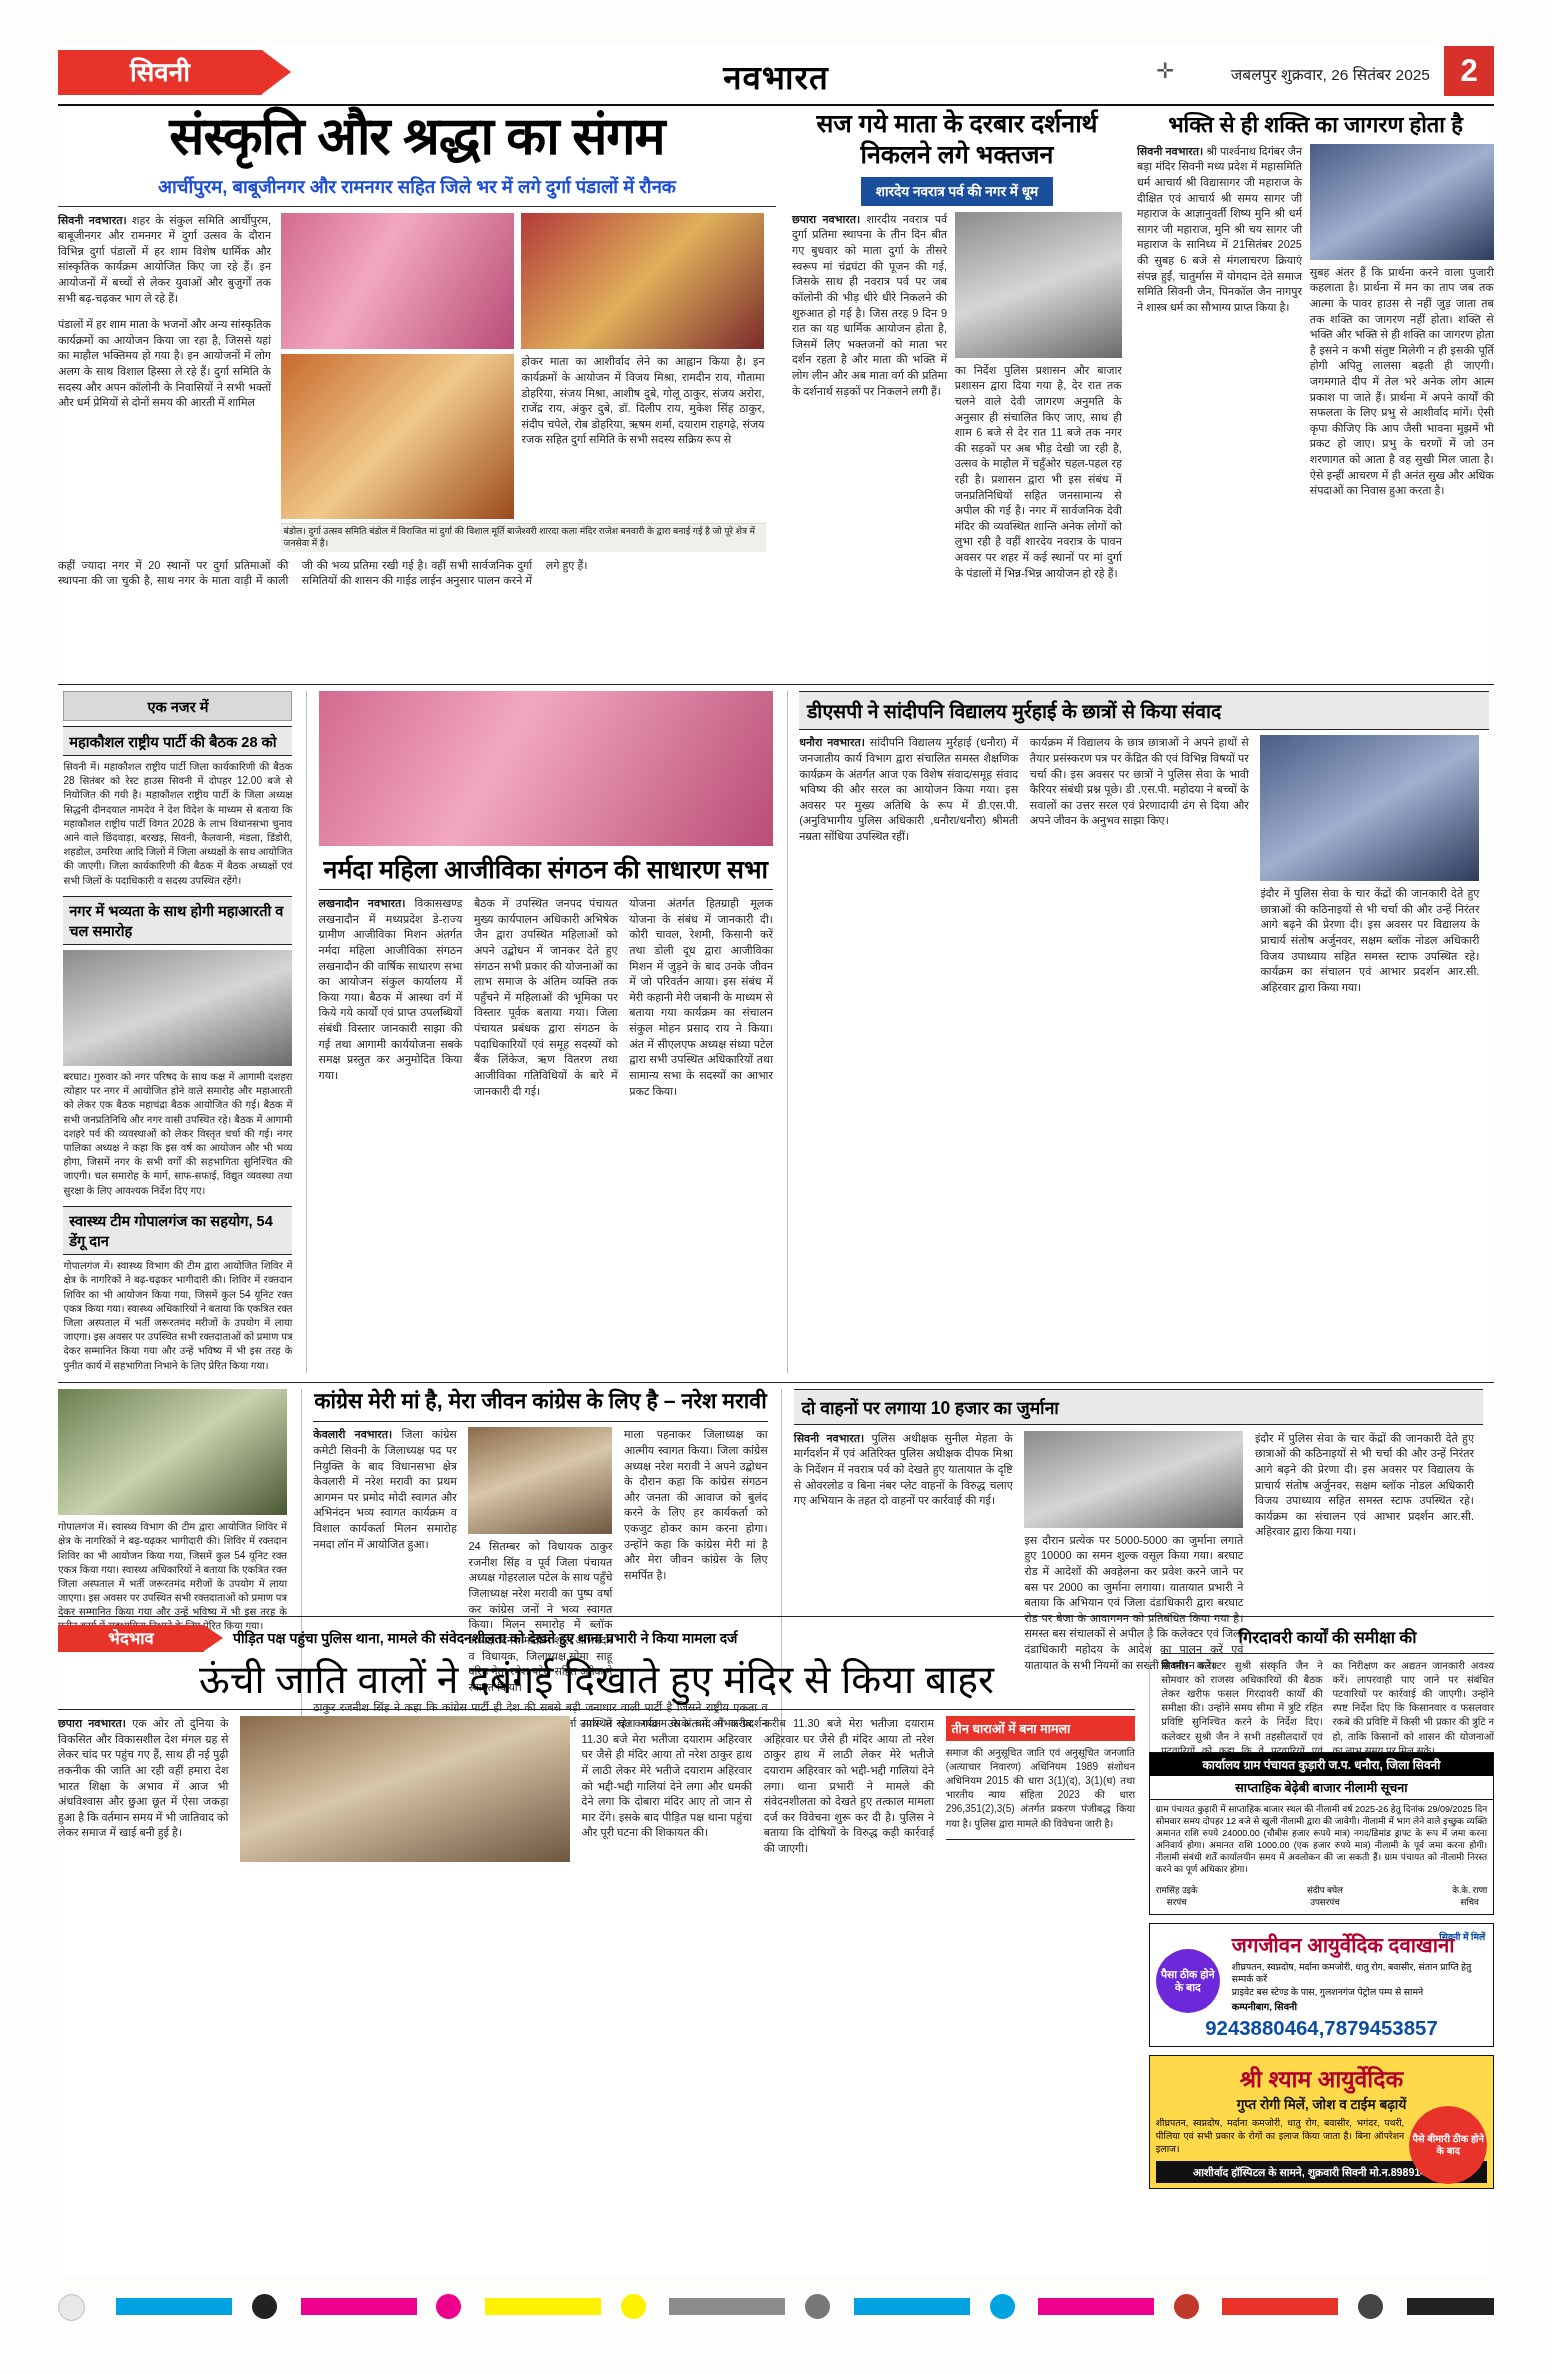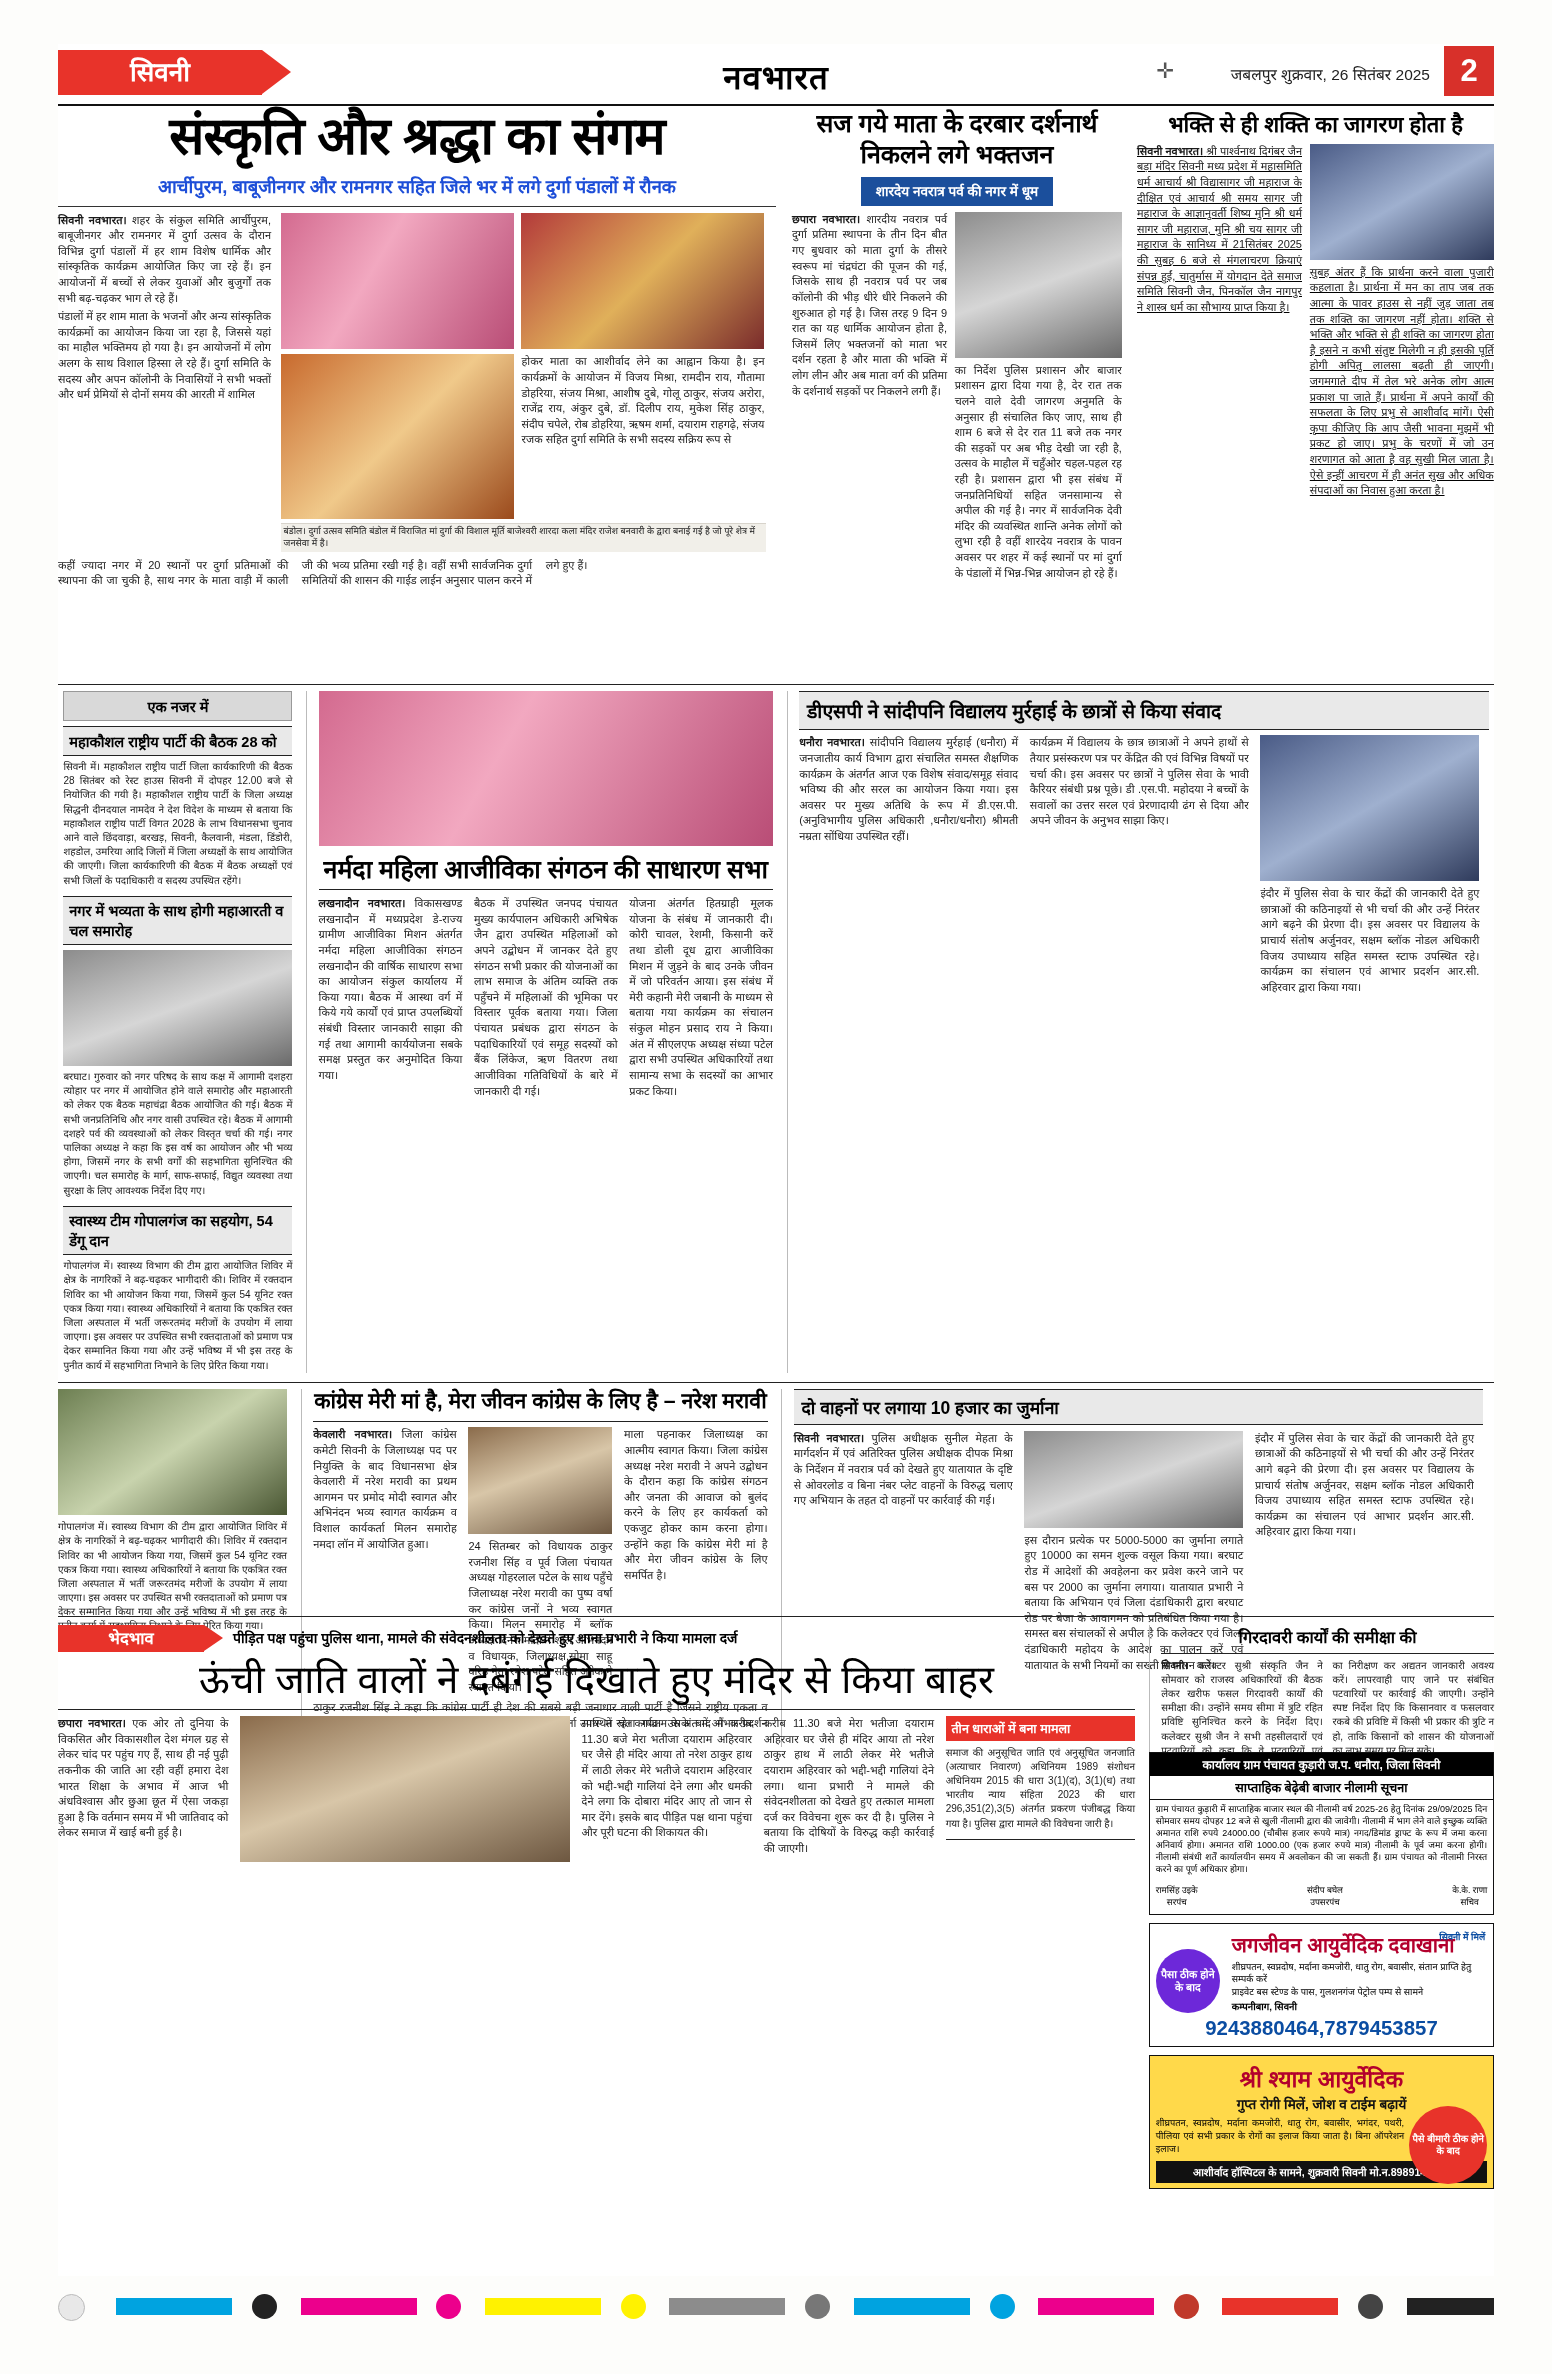--- a/index.html
+++ b/index.html
@@ -90,21 +90,21 @@
       <h1>संस्कृति और श्रद्धा का संगम</h1>
       <div class="sub">आर्चीपुरम, बाबूजीनगर और रामनगर सहित जिले भर में लगे दुर्गा पंडालों में रौनक</div>
       <div class="hr"></div>
 
       <div style="display:flex;gap:9.7px;">
         <div style="width:213px;">
           <div class="body-txt">
             <span class="dateline">सिवनी नवभारत।</span>
             <span>शहर के संकुल समिति आर्चीपुरम, बाबूजीनगर और रामनगर में दुर्गा उत्सव के दौरान विभिन्न दुर्गा पंडालों में हर शाम विशेष धार्मिक और सांस्कृतिक कार्यक्रम आयोजित किए जा रहे हैं। इन आयोजनों में बच्चों से लेकर युवाओं और बुजुर्गों तक सभी बढ़-चढ़कर भाग ले रहे हैं।</span>
           </div>
-          <div class="body-txt" style="margin-top:3px;">पंडालों में हर शाम माता के भजनों और अन्य सांस्कृतिक कार्यक्रमों का आयोजन किया जा रहा है, जिससे यहां का माहौल भक्तिमय हो गया है। इन आयोजनों में लोग अलग के साथ विशाल हिस्सा ले रहे हैं। दुर्गा समिति के सदस्य और अपन कॉलोनी के निवासियों ने सभी भक्तों और धर्म प्रेमियों से दोनों समय की आरती में शामिल</div>
+          <div class="body-txt" style="margin-top:11px;">पंडालों में हर शाम माता के भजनों और अन्य सांस्कृतिक कार्यक्रमों का आयोजन किया जा रहा है, जिससे यहां का माहौल भक्तिमय हो गया है। इन आयोजनों में लोग अलग के साथ विशाल हिस्सा ले रहे हैं। दुर्गा समिति के सदस्य और अपन कॉलोनी के निवासियों ने सभी भक्तों और धर्म प्रेमियों से दोनों समय की आरती में शामिल</div>
         </div>
         <div style="width:485px;">
           <div style="display:flex;gap:7.8px;">
             <div class="photo grad3" style="width:233px;height:136px;"></div>
             <div class="photo grad2" style="width:243px;height:136px;"></div>
           </div>
           <div style="display:flex;gap:7.8px;margin-top:5.8px;">
             <div style="width:233px;">
               <div class="photo grad7" style="width:233px;height:165px;"></div>
             </div>
@@ -128,21 +128,21 @@
         </div>
         <div style="width:167px;">
           <div class="photo grad6" style="width:167px;height:146px;"></div>
           <div class="body-txt" style="margin-top:4.9px;">का निर्देश पुलिस प्रशासन और बाजार प्रशासन द्वारा दिया गया है, देर रात तक चलने वाले देवी जागरण अनुमति के अनुसार ही संचालित किए जाए, साथ ही शाम 6 बजे से देर रात 11 बजे तक नगर की सड़कों पर अब भीड़ देखी जा रही है, उत्सव के माहौल में चहुँओर चहल-पहल रह रही है। प्रशासन द्वारा भी इस संबंध में जनप्रतिनिधियों सहित जनसामान्य से अपील की गई है। नगर में सार्वजनिक देवी मंदिर की व्यवस्थित शान्ति अनेक लोगों को लुभा रही है वहीं शारदेय नवरात्र के पावन अवसर पर शहर में कई स्थानों पर मां दुर्गा के पंडालों में भिन्न-भिन्न आयोजन हो रहे हैं।</div>
         </div>
       </div>
     </div>
 
     <div class="right">
       <h2>भक्ति से ही शक्ति का जागरण होता है</h2>
-      <div style="display:flex;gap:7.8px;margin-top:5.8px;text-decoration:underline;">
+      <div style="display:flex;gap:7.8px;margin-top:5.8px;">
         <div style="width:165px;" class="body-txt">
           <span class="dateline">सिवनी नवभारत।</span>
           <span>श्री पार्श्वनाथ दिगंबर जैन बड़ा मंदिर सिवनी मध्य प्रदेश में महासमिति धर्म आचार्य श्री विद्यासागर जी महाराज के दीक्षित एवं आचार्य श्री समय सागर जी महाराज के आज्ञानुवर्ती शिष्य मुनि श्री धर्म सागर जी महाराज, मुनि श्री चय सागर जी महाराज के सानिध्य में 21सितंबर 2025 की सुबह 6 बजे से मंगलाचरण क्रियाएं संपन्न हुईं, चातुर्मास में योगदान देते समाज समिति सिवनी जैन, पिनकॉल जैन नागपुर ने शास्त्र धर्म का सौभाग्य प्राप्त किया है।</span>
         </div>
         <div style="width:184px;">
           <div class="photo grad4" style="width:184px;height:116px;"></div>
           <div class="body-txt" style="margin-top:4.9px;">सुबह अंतर हैं कि प्रार्थना करने वाला पुजारी कहलाता है। प्रार्थना में मन का ताप जब तक आत्मा के पावर हाउस से नहीं जुड़ जाता तब तक शक्ति का जागरण नहीं होता। शक्ति से भक्ति और भक्ति से ही शक्ति का जागरण होता है इसने न कभी संतुष्ट मिलेगी न ही इसकी पूर्ति होगी अपितु लालसा बढ़ती ही जाएगी। जगमगाते दीप में तेल भरे अनेक लोग आत्म प्रकाश पा जाते हैं। प्रार्थना में अपने कार्यों की सफलता के लिए प्रभु से आशीर्वाद मांगें। ऐसी कृपा कीजिए कि आप जैसी भावना मुझमें भी प्रकट हो जाए। प्रभु के चरणों में जो उन शरणागत को आता है वह सुखी मिल जाता है। ऐसे इन्हीं आचरण में ही अनंत सुख और अधिक संपदाओं का निवास हुआ करता है।</div>
         </div>
       </div>
     </div>

